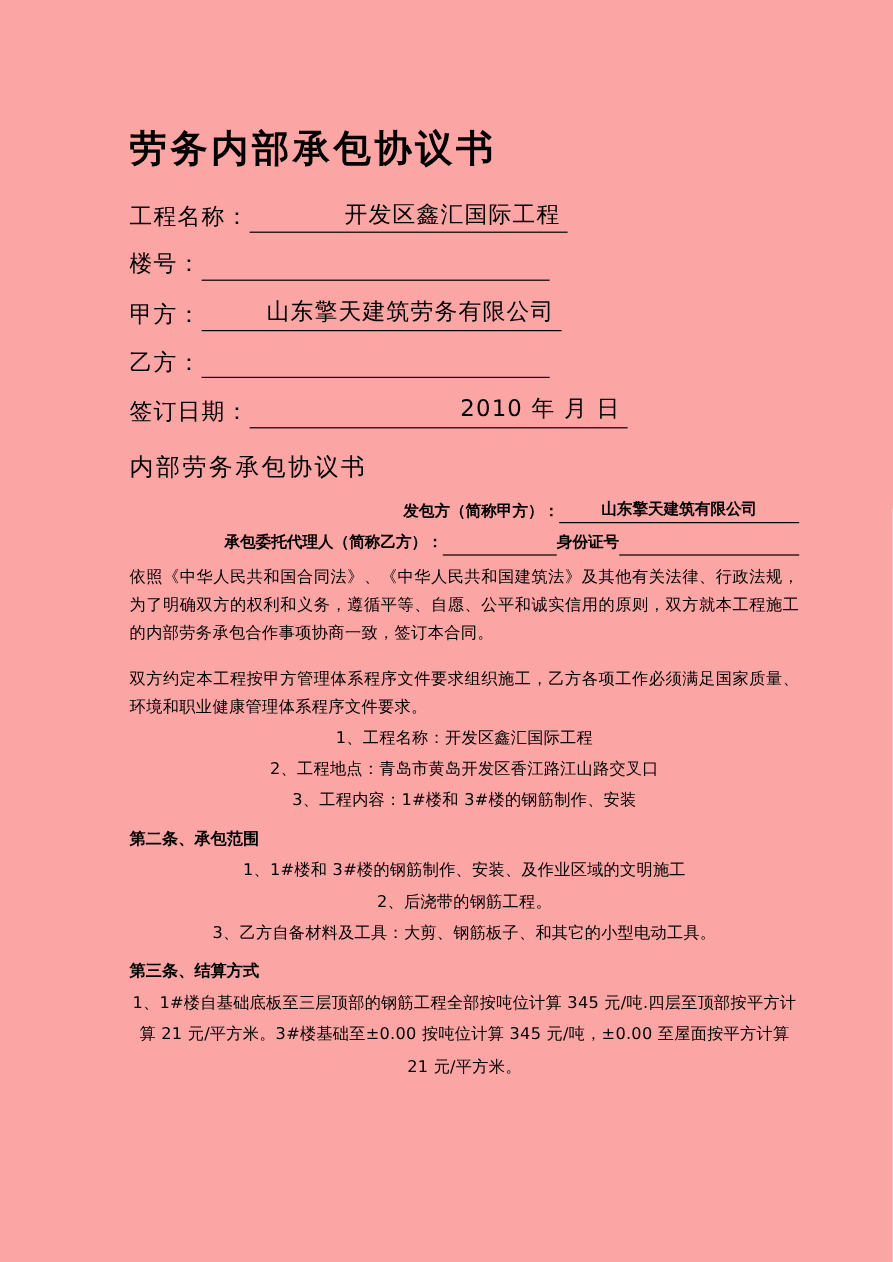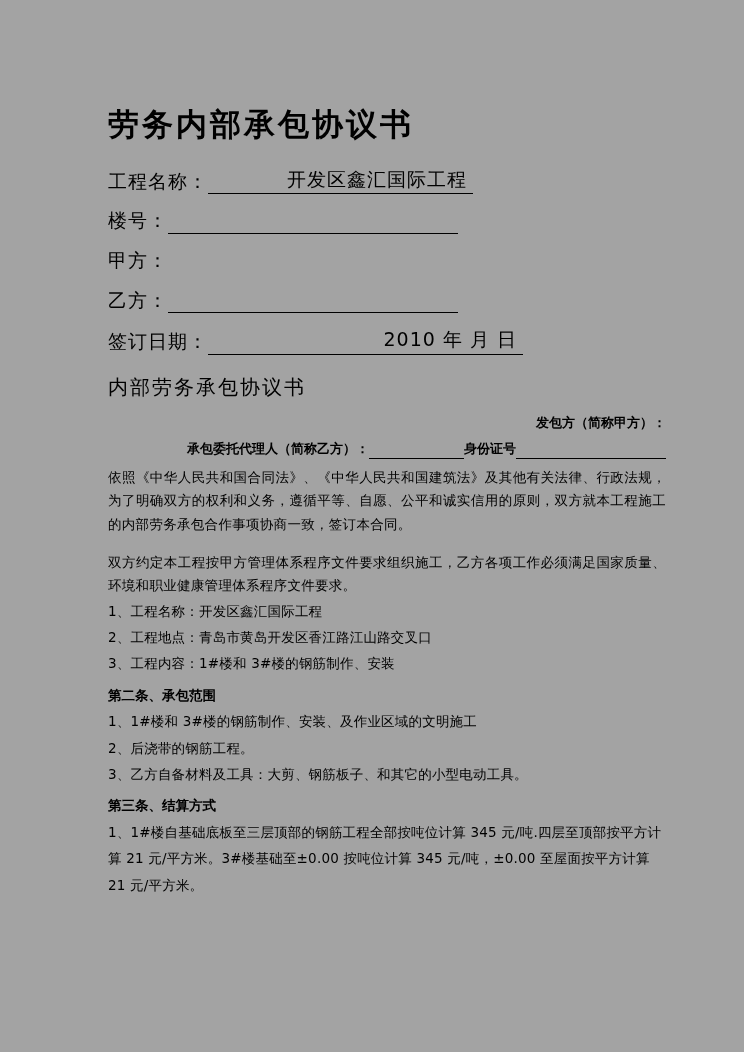--- a/index.html
+++ b/index.html
@@ -13,21 +13,21 @@
     font-family: "DejaVu Sans", "Liberation Sans", sans-serif;
     color: #000000;
     overflow: hidden;
   }
   .page {
     position: relative;
     width: 744px;
     height: 1052px;
     box-sizing: border-box;
     padding: 105px 78px 0 108px;
-    background: #a3a3a3;
+    background: #fca5a5;
   }
   .doc-title {
     font-family: "DejaVu Sans", "Liberation Sans", sans-serif;
     font-size: 31px;
     font-weight: bold;
     letter-spacing: 3px;
     line-height: 1.25;
     margin: 0 0 22px 0;
     white-space: nowrap;
   }
@@ -96,20 +96,21 @@
     font-size: 13.5px;
     font-weight: bold;
     line-height: 1.9;
     margin: 6px 0 0 0;
   }
   .item {
     font-size: 13.5px;
     line-height: 1.95;
     margin: 0;
     letter-spacing: 0.2px;
+    text-align: center;
   }
 </style>
 </head>
 <body>
 
 <div class="page">
 
   <h1 class="doc-title">劳务内部承包协议书</h1>
 
   <div class="field-line">
@@ -117,36 +118,38 @@
     <span class="field-value w-265">开发区鑫汇国际工程</span>
   </div>
 
   <div class="field-line">
     <span class="field-label">楼号：</span>
     <span class="field-value w-290"></span>
   </div>
 
   <div class="field-line">
     <span class="field-label">甲方：</span>
+    <span class="field-value w-300">山东擎天建筑劳务有限公司</span>
   </div>
 
   <div class="field-line">
     <span class="field-label">乙方：</span>
     <span class="field-value w-290"></span>
   </div>
 
   <div class="field-line">
     <span class="field-label">签订日期：</span>
     <span class="field-value w-315">2010 年      月      日</span>
   </div>
 
   <div class="sub-title">内部劳务承包协议书</div>
 
   <div class="party-line">
     <span class="party-label">发包方（简称甲方）：</span>
+    <span class="party-value pv-200">山东擎天建筑有限公司</span>
   </div>
 
   <div class="party-line">
     <span class="party-label">承包委托代理人（简称乙方）：</span>
     <span class="party-value pv-95"></span>
     <span class="party-label">身份证号</span>
     <span class="party-value pv-150"></span>
   </div>
 
   <p class="para">依照《中华人民共和国合同法》、《中华人民共和国建筑法》及其他有关法律、行政法规，为了明确双方的权利和义务，遵循平等、自愿、公平和诚实信用的原则，双方就本工程施工的内部劳务承包合作事项协商一致，签订本合同。</p>

